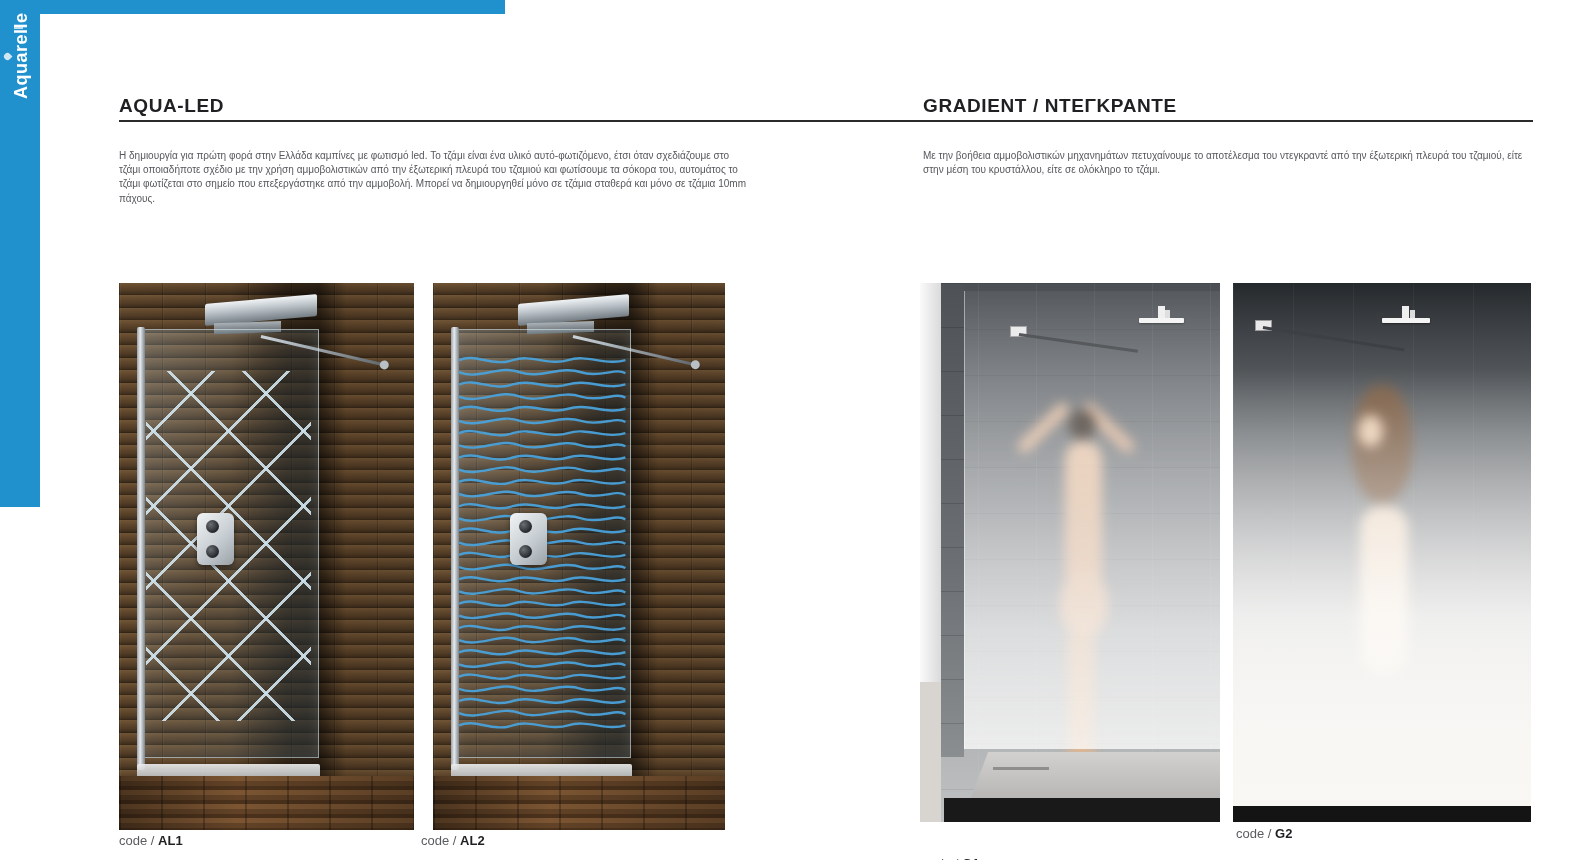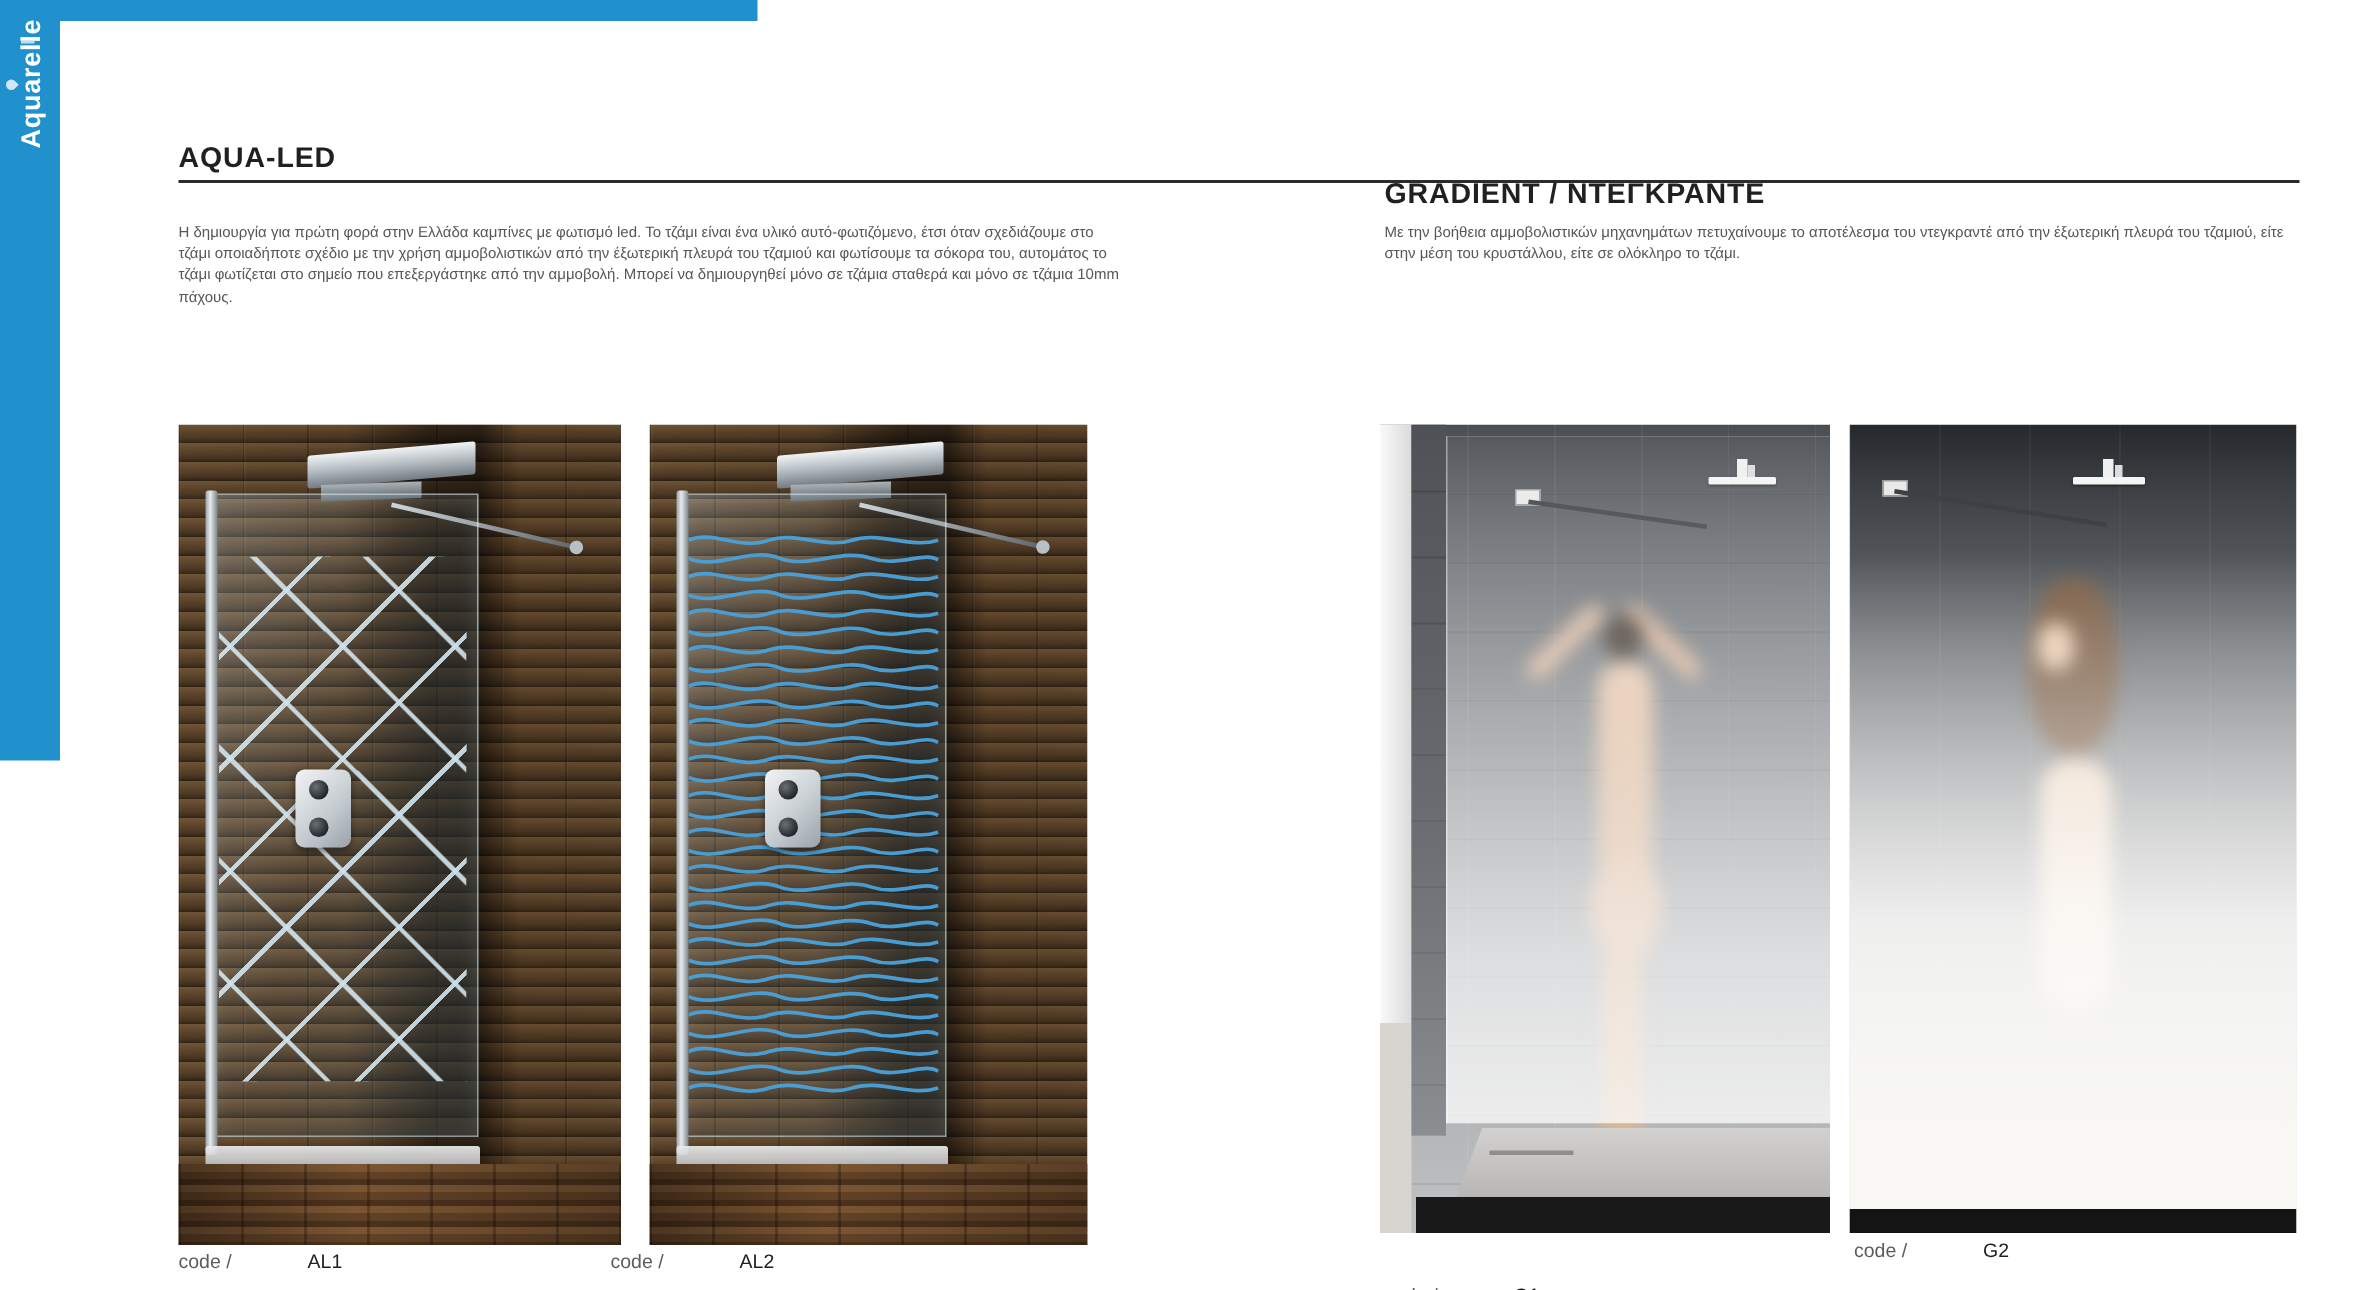--- a/index.html
+++ b/index.html
@@ -13,29 +13,29 @@
              display:flex;align-items:center;justify-content:center;
              writing-mode:vertical-rl;transform:rotate(180deg);
              color:#ffffff;font-weight:bold;font-size:18px;letter-spacing:.5px;}
   .logo-droplet{position:absolute;left:4px;top:53px;width:7px;height:7px;background:#cfe7f5;
                 border-radius:0 50% 50% 50%;transform:rotate(135deg);}
   .logo-underline{position:absolute;left:14px;top:27px;width:9px;height:2px;background:#bfe0f2;}
 
   
   .sec-title{position:absolute;top:95px;margin:0;font-size:19px;font-weight:bold;
              color:#1f2022;letter-spacing:.6px;}
-  #title-aqua{left:119px;} #title-grad{left:923px;margin-top:24px;}
+  #title-aqua{left:119px;} #title-grad{left:923px;}
   .rule{position:absolute;left:119px;top:120px;width:1414px;height:2px;background:#2b2b2b;}
   .sec-body{position:absolute;top:139px;font-size:10px;line-height:1.42;color:#55575b;}
   #body-aqua{left:119px;width:627px;} #body-grad{left:923px;width:602px;}
 
   
   .caption{position:absolute;font-size:13px;color:#5a5c60;}
-  .caption b{color:#1f2022;font-weight:normal;margin-left:47px;}
-  #cap-al1{left:119px;top:833px;} #cap-al2{left:407px;top:833px;}
+  .caption b{color:#1f2022;font-weight:bold;}
+  #cap-al1{left:119px;top:833px;} #cap-al2{left:421px;top:833px;}
   #cap-g1{left:923px;top:856px;}  #cap-g2{left:1236px;top:826px;}
 
   
   .photo{position:absolute;top:283px;overflow:hidden;}
   #photo-al1{left:119px;width:295px;height:547px;}
   #photo-al2{left:433px;width:292px;height:547px;}
   #photo-g1{left:920px;width:300px;height:539px;}
   #photo-g2{left:1233px;width:298px;height:539px;}
 
   

